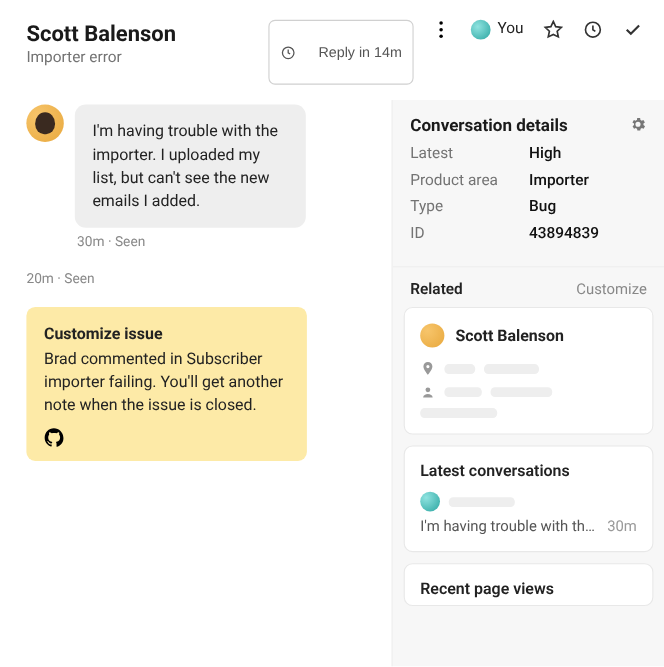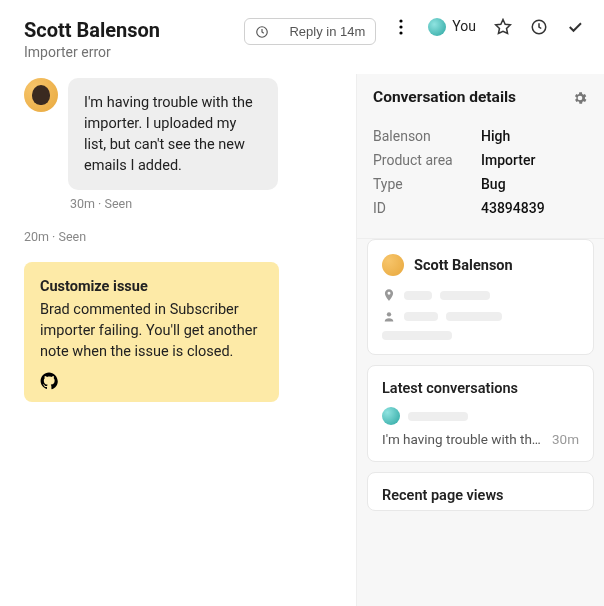--- a/index.html
+++ b/index.html
@@ -2,42 +2,42 @@
 <html><head>
 <meta charset="utf-8">
 <style>
 *{box-sizing:border-box;margin:0;padding:0}
 body{font-family:-apple-system,BlinkMacSystemFont,"Segoe UI",Roboto,sans-serif;background:#fff;color:#222;width:604px;height:606px;overflow:hidden}
 .app{display:flex;flex-direction:column;height:100%}
 .hdr{display:flex;align-items:flex-start;padding:18px 20px 14px 24px;gap:10px}
 .hdr-left{flex:1;min-width:0}
 .title{font-size:20px;font-weight:700;color:#1a1a1a}
 .subtitle{font-size:14px;color:#737373;margin-top:2px}
-.reply-btn{display:inline-flex;align-items:center;gap:20px;border:1px solid #d0d0d0;border-radius:6px;padding:5px 10px;font-size:13px;color:#555;background:#fff;cursor:pointer}
+.reply-btn{display:inline-flex;align-items:center;gap:20px;border:1px solid #d0d0d0;border-radius:6px;padding:21px 10px;font-size:13px;color:#555;background:#fff;cursor:pointer}
 .hdr-icons{display:flex;align-items:center;gap:18px;margin-left:6px}
 .hdr-ic{width:18px;height:18px;display:flex;align-items:center;justify-content:center;cursor:pointer;color:#333}
 .you-pill{display:flex;align-items:flex-start;gap:6px;font-size:14px;font-weight:400;color:#222}
 .avatar{width:34px;height:34px;border-radius:50%;flex:none}
 .avatar.sm{width:22px;height:22px}
 .avatar.xs{width:18px;height:18px}
 .body{flex:1;display:flex;min-height:0}
 .conv{flex:1;padding:4px 16px 0 24px;overflow:auto}
 .row{display:flex;gap:10px;margin-bottom:6px}
 .row.right{flex-direction:row-reverse}
 .bubble{padding:14px 16px;border-radius:10px;font-size:14.5px;line-height:1.45;max-width:210px}
 .b-grey{background:#eeeeee;color:#222}
 .b-blue{background:#d7eaf8;color:#222}
 .meta{font-size:12.5px;color:#888;margin:4px 0 18px 46px}
 .meta.left{margin-left:0}
 .note{background:#fdeaa7;border-radius:8px;padding:14px 16px 12px;font-size:14.5px;line-height:1.45;max-width:255px;margin-top:4px}
 .note-title{font-weight:700;margin-bottom:2px}
 .note-foot{margin-top:10px}
 .side{width:248px;border-left:1px solid #eee;background:#f7f7f7;overflow:auto}
 .panel{padding:14px 16px;border-bottom:1px solid #eee}
-.panel-h{display:flex;align-items:flex-end;justify-content:space-between;margin-bottom:22px}
+.panel-h{display:flex;align-items:flex-start;justify-content:space-between;margin-bottom:9px}
 .panel-title{font-size:15.5px;font-weight:700;color:#1a1a1a}
 .gear{cursor:pointer;color:#777}
 .kv{display:flex;font-size:14px;margin-bottom:8px}
 .kv .k{color:#737373;width:108px}
 .kv .v{color:#111;font-weight:500}
 .rel-h{display:flex;justify-content:space-between;align-items:center;padding:12px 16px 8px}
 .rel-h .t{font-size:14px;font-weight:600;color:#222}
 .rel-h .c{font-size:13.5px;color:#888;cursor:pointer}
 .card{background:#fff;border:1px solid #e8e8e8;border-radius:8px;margin:0 10px 10px;padding:14px}
 .card-h{display:flex;align-items:center;gap:10px;margin-bottom:12px}
@@ -123,37 +123,41 @@
 
     <div class="side">
       <div class="panel">
         <div class="panel-h">
           <div class="panel-title">Conversation details</div>
           <svg class="gear" width="16" height="16" viewBox="0 0 24 24" fill="currentColor">
               <path d="M19.4 13a7.5 7.5 0 000-2l2-1.6-2-3.4-2.4 1a7.3 7.3 0 00-1.7-1l-.4-2.6h-4l-.4 2.6a7.3 7.3 0 00-1.7 1l-2.4-1-2 3.4L6.6 11a7.5 7.5 0 000 2l-2 1.6 2 3.4 2.4-1a7.3 7.3 0 001.7 1l.4 2.6h4l.4-2.6a7.3 7.3 0 001.7-1l2.4 1 2-3.4zM12 15.5A3.5 3.5 0 1115.5 12 3.5 3.5 0 0112 15.5z"></path>
             </svg>
         </div>
         <div class="kv">
-            <div class="k">Balenson</div>
+            <div class="k">Latest</div>
             <div class="v">High</div>
           </div>
         <div class="kv">
             <div class="k">Product area</div>
             <div class="v">Importer</div>
           </div>
         <div class="kv">
             <div class="k">Type</div>
             <div class="v">Bug</div>
           </div>
         <div class="kv">
             <div class="k">ID</div>
             <div class="v">43894839</div>
           </div>
       </div>
 
+      <div class="rel-h">
+        <div class="t">Related</div>
+        <div class="c">Customize</div>
+      </div>
 
       <div class="card">
         <div class="card-h">
           <div class="avatar sm" style="background:radial-gradient(circle at 30% 30%,#f7c56b,#e8a83d)"></div>
           <div class="nm">Scott Balenson</div>
         </div>
         <div class="info-row">
           <svg class="ic" width="12" height="14" viewBox="0 0 24 24" fill="currentColor">
               <path d="M12 2C8 2 5 5 5 9c0 5 7 13 7 13s7-8 7-13c0-4-3-7-7-7zm0 9.5A2.5 2.5 0 1114.5 9 2.5 2.5 0 0112 11.5z"></path>
             </svg>

